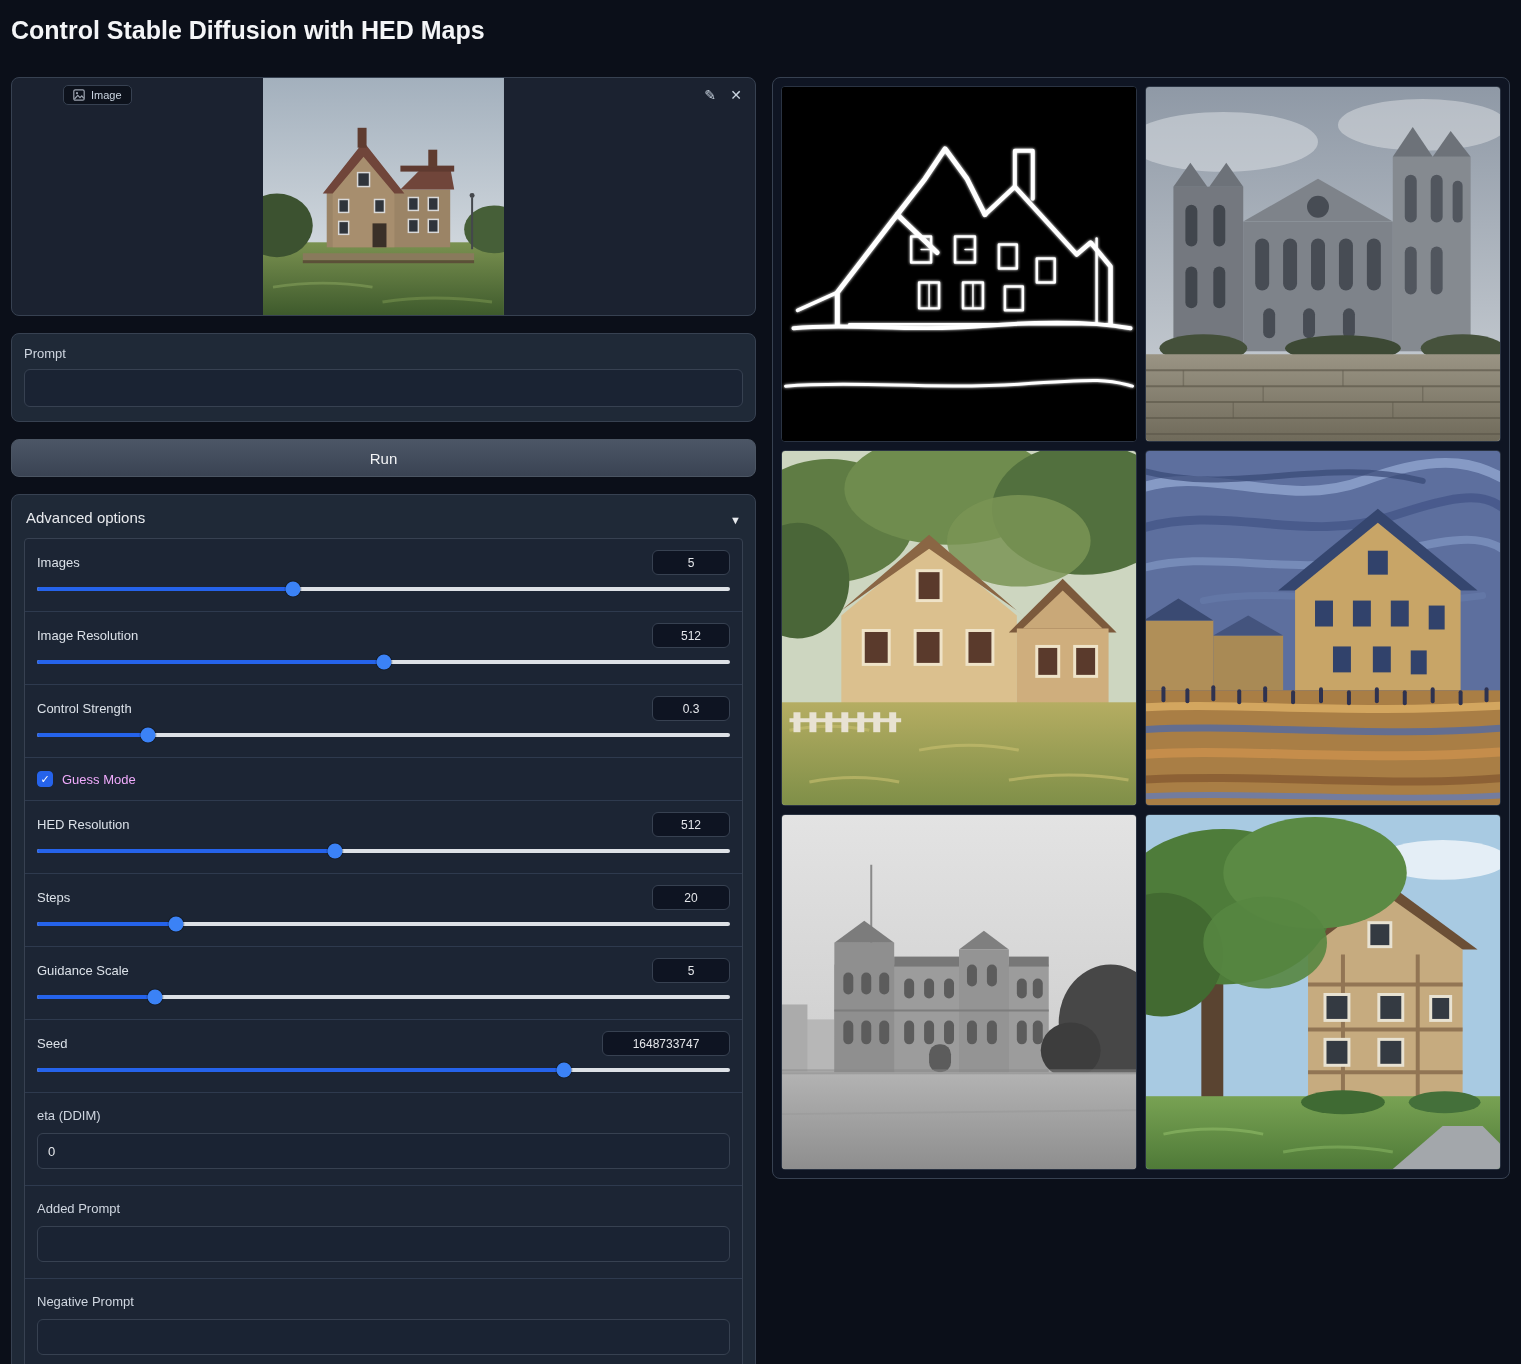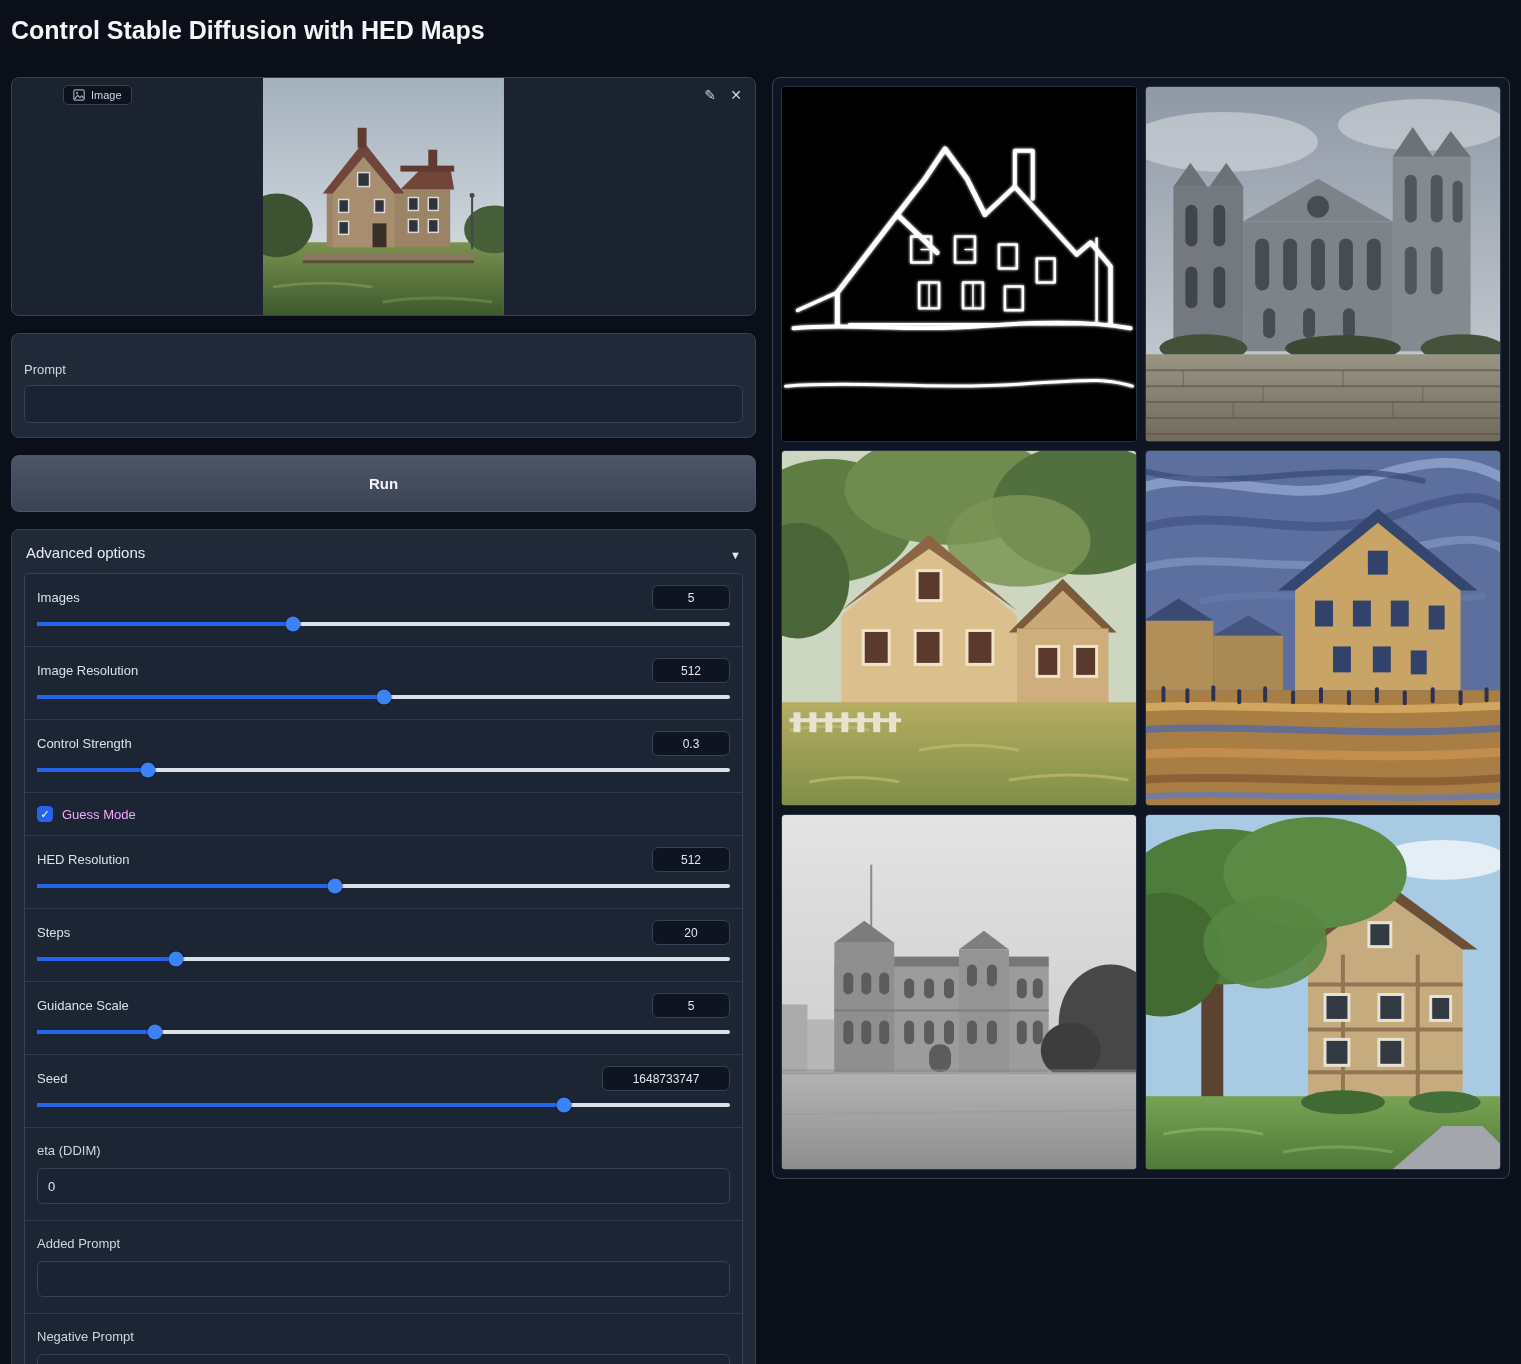--- a/index.html
+++ b/index.html
@@ -23,28 +23,28 @@
   .image-stage { position:absolute; inset:0; display:flex; justify-content:center; align-items:center; }
   .image-stage svg { height:100%; width:auto; display:block; }
   .image-badge { position:absolute; top:7px; left:7px; display:flex; align-items:center; gap:6px;
     background:rgba(11,15,25,.85); border:1px solid #374151; border-radius:5px;
     padding:3px 9px; font-size:11px; color:#cbd5e1; z-index:2;margin-left:44px; }
   .image-actions { position:absolute; top:6px; right:8px; display:flex; gap:4px; z-index:2; }
   .icon-btn { background:transparent; border:none; color:#cbd5e1; font-size:14px;
     width:22px; height:22px; line-height:22px; padding:0; cursor:pointer; font-family:inherit; }
 
   
-  .field-block { padding:26px 12px 14px; }
+  .field-block { padding:10px 12px 14px; }
   .field-label { display:block; font-size:13px; color:#cfd6e0; margin:2px 0 8px; }
   .text-input { width:100%; height:38px; background:#1a2333; border:1px solid #374151;
     border-radius:6px; color:#e5e7eb; font-size:13px; padding:0 10px; font-family:inherit; outline:none; }
 
-  .run-button { width:100%; height:57px; border-radius:8px; border:1px solid #4b5563;
+  .run-button { width:100%; height:38px; border-radius:8px; border:1px solid #4b5563;
     background:linear-gradient(180deg,#4c5666,#3a4353); color:#f3f4f6;
-    font-size:15px; font-weight:700; cursor:pointer; font-family:inherit; }
+    font-size:15px; font-weight:400; cursor:pointer; font-family:inherit; }
 
   
   .advanced { padding:12px; }
   .adv-header { display:flex; justify-content:space-between; align-items:flex-end; padding:2px 2px 12px; cursor:pointer; }
   .adv-title { font-size:15px; color:#e8eaee; }
   .adv-caret { font-size:11px; color:#e8eaee; }
   .adv-body { border:1px solid #374151; border-radius:4px; background:#1c2534; overflow:hidden; }
   .ctrl-row { padding:11px 12px 12px; border-bottom:1px solid #2e3a4e; }
   .ctrl-row:last-child { border-bottom:none; }
   .ctrl-head { display:flex; justify-content:space-between; align-items:center; margin-bottom:6px; }

